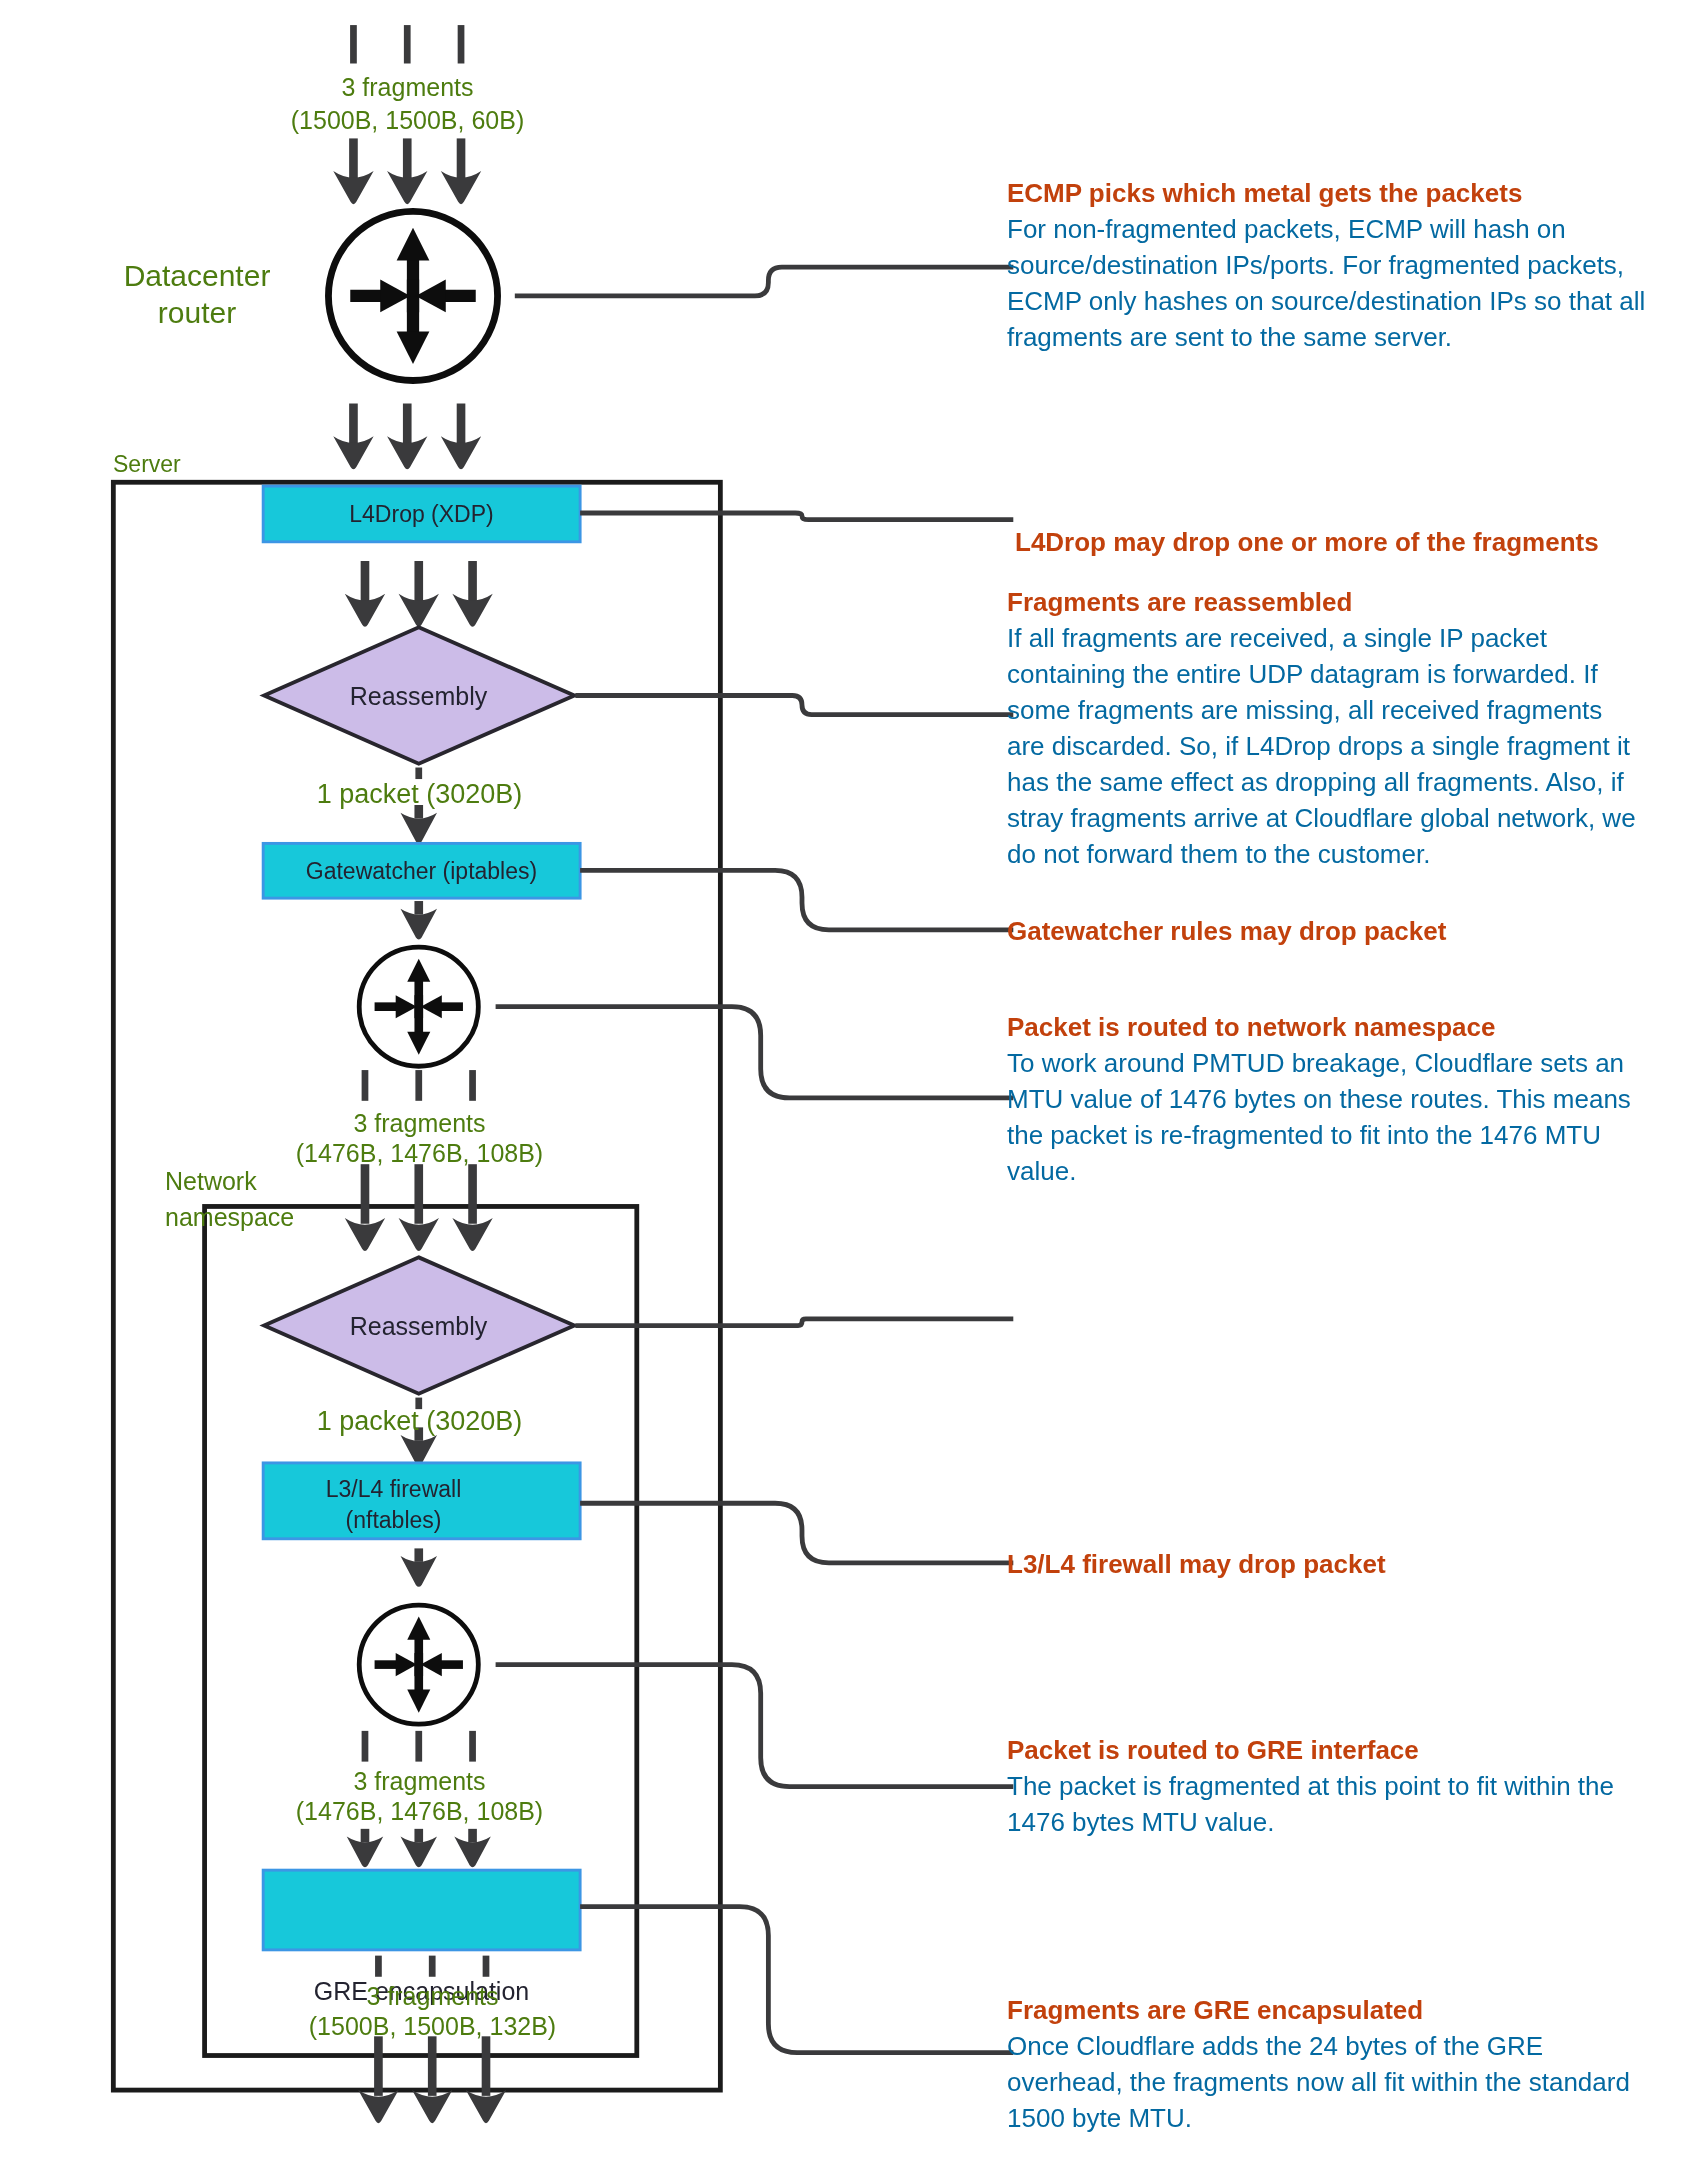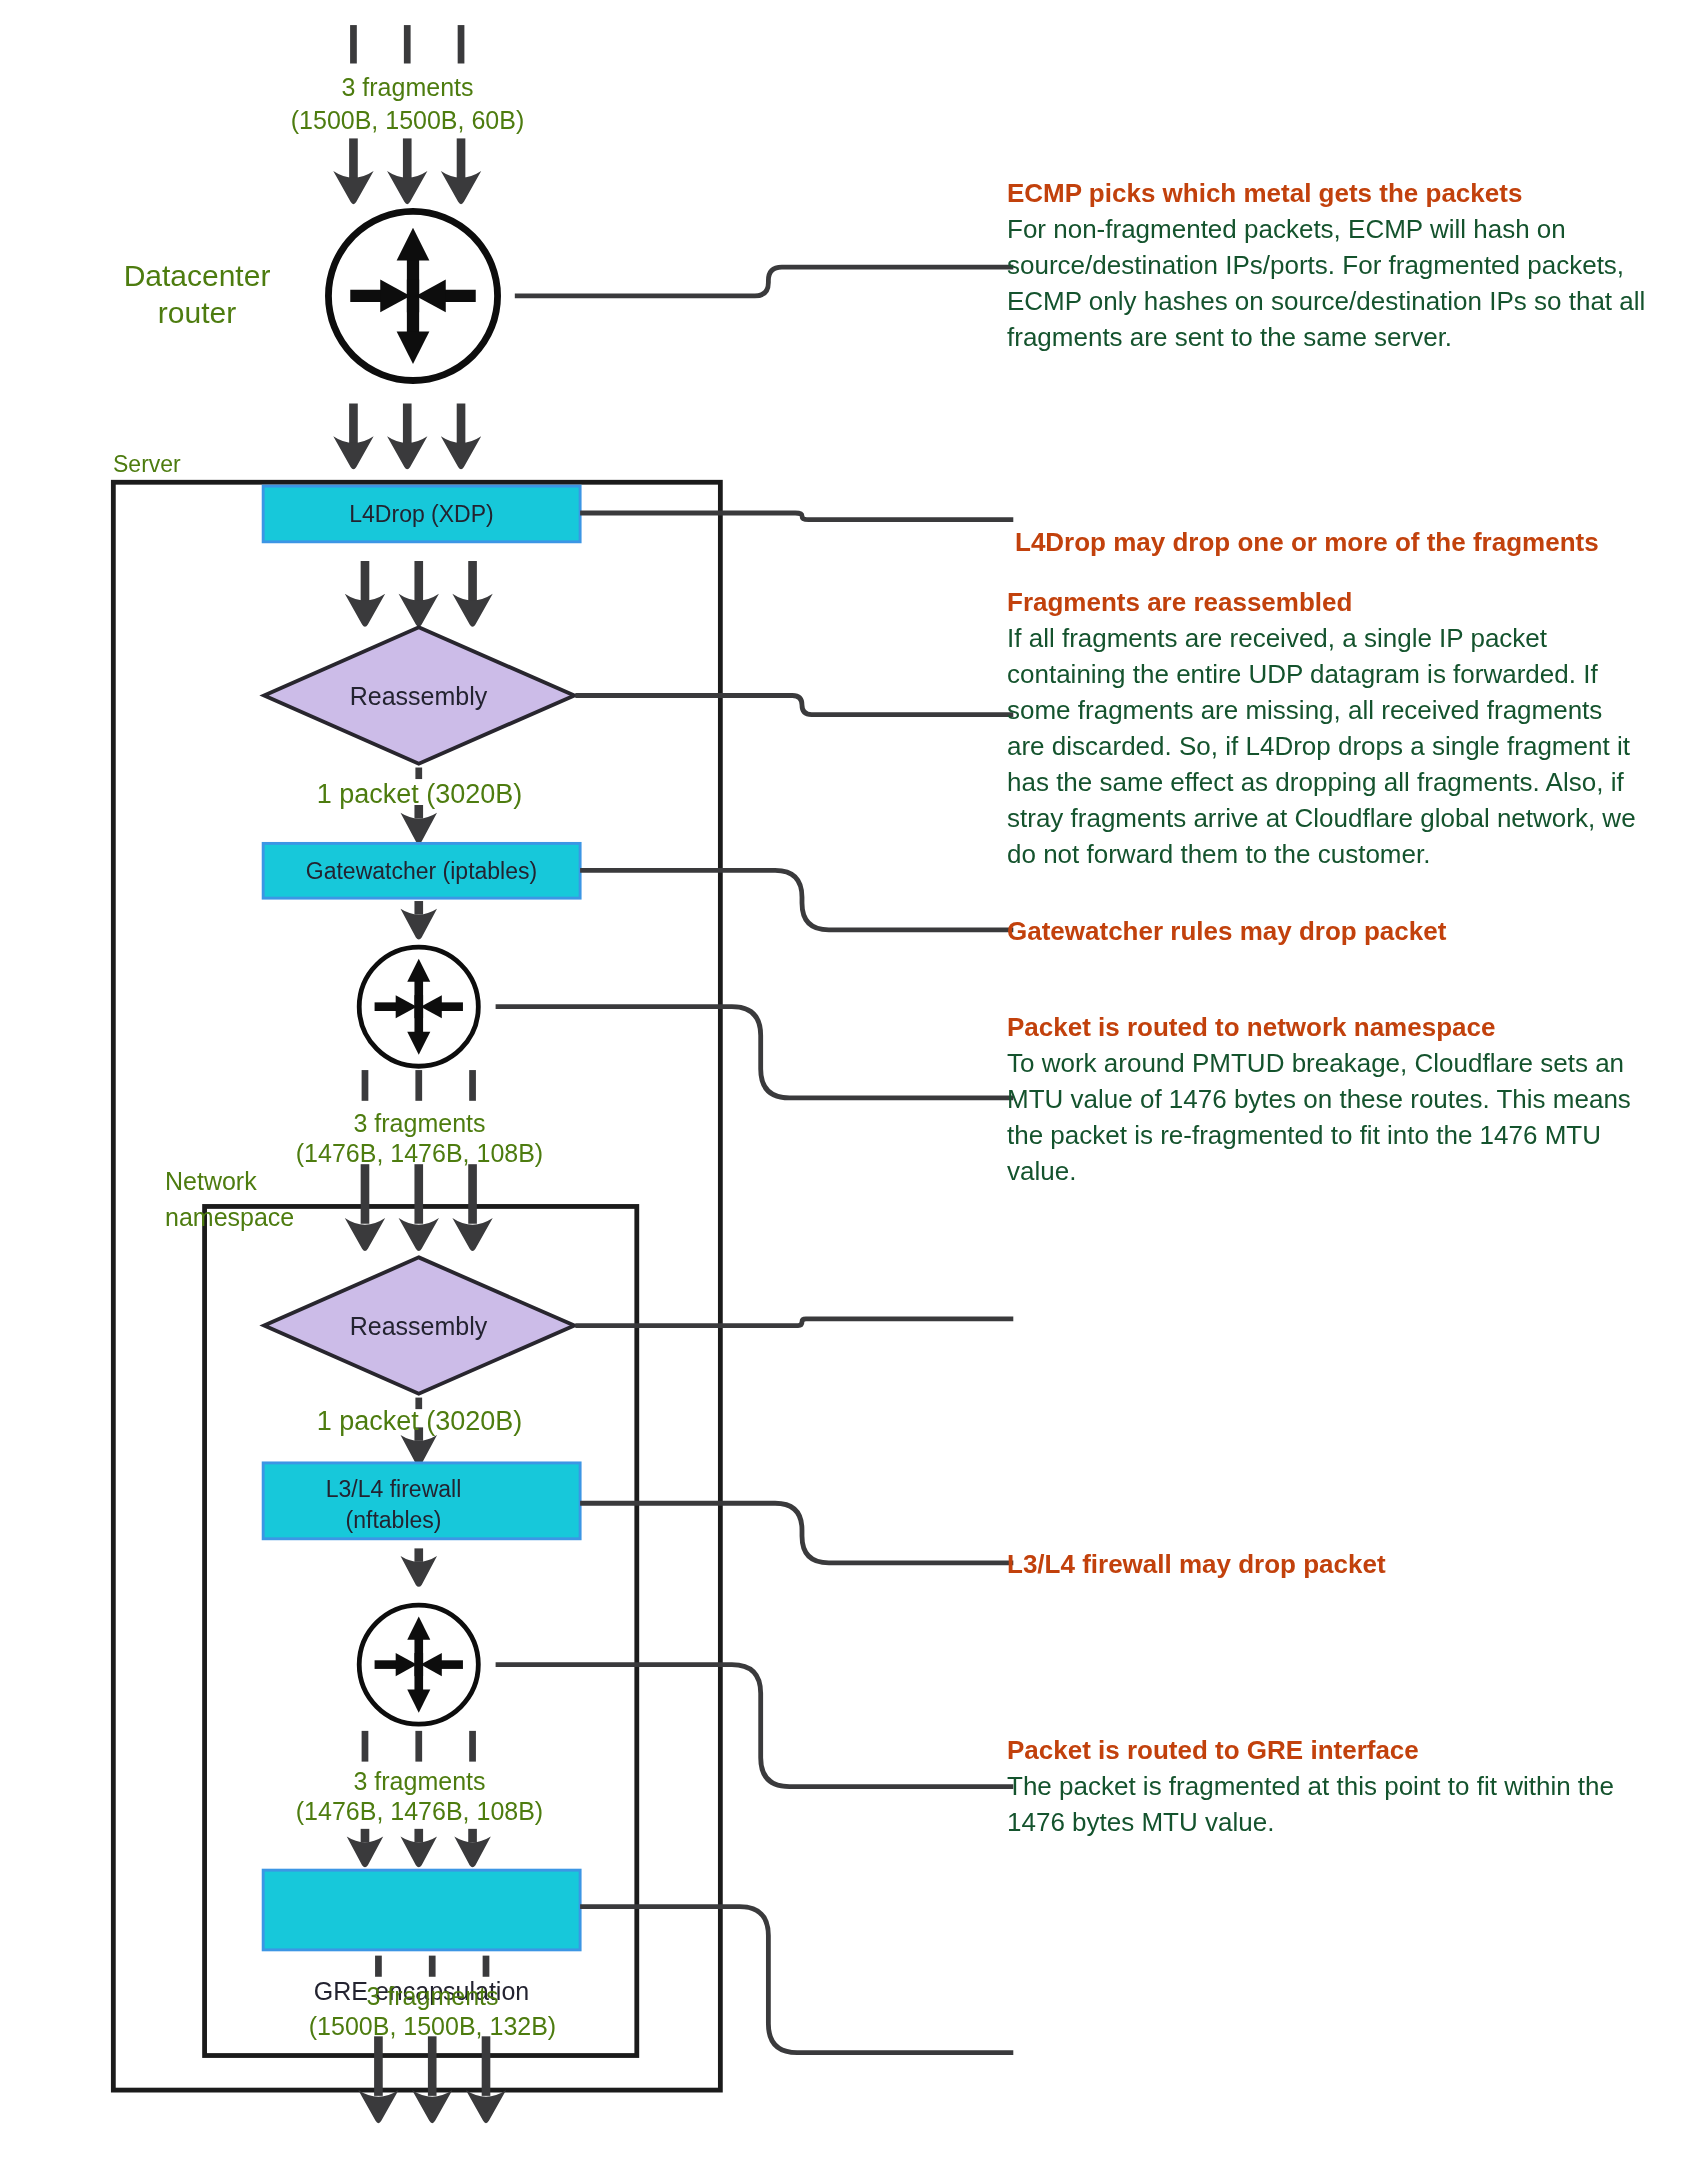--- a/index.html
+++ b/index.html
@@ -8,21 +8,21 @@
   svg{position:absolute;left:0;top:0;}
   .lbl{position:absolute;color:#4d7c0f;white-space:pre-line;}
   .c{text-align:center;}
   .f24{font-size:23px;line-height:29px;}
   .f26{font-size:25px;line-height:31px;}
   .f28{font-size:27px;line-height:33px;}
   .f31{font-size:30px;line-height:37px;}
   .node-lbl{color:#232330;}
   .ann{position:absolute;left:1007px;width:690px;}
   .ann .hd{font-size:26px;line-height:36px;font-weight:700;color:#c2410c;margin:0;}
-  .ann .bd{font-size:26px;line-height:36px;font-weight:400;color:#14532d;margin:0;white-space:pre-line;}
+  .ann .bd{font-size:26px;line-height:36px;font-weight:400;color:#0369a1;margin:0;white-space:pre-line;}
 </style>
 </head>
 <body>
 
 <div id="stage">
 
 <svg width="1701" height="2168" viewBox="0 0 1771 2257">
   <defs>
     <g id="dash">
           <rect x="-3.5" y="0" width="7" height="40" fill="#3a3a3c"></rect>
@@ -178,15 +178,21 @@
 value.</div>
 </div>
 <div class="ann" style="top:1546px;">
   <div class="hd">L3/L4 firewall may drop packet</div>
 </div>
 <div class="ann" style="top:1732px;">
   <div class="hd">Packet is routed to GRE interface</div>
   <div class="bd">The packet is fragmented at this point to fit within the
 1476 bytes MTU value.</div>
 </div>
+<div class="ann" style="top:1992px;">
+  <div class="hd">Fragments are GRE encapsulated</div>
+  <div class="bd">Once Cloudflare adds the 24 bytes of the GRE
+overhead, the fragments now all fit within the standard
+1500 byte MTU.</div>
+</div>
 
 </div>
 
 
 </body></html>

